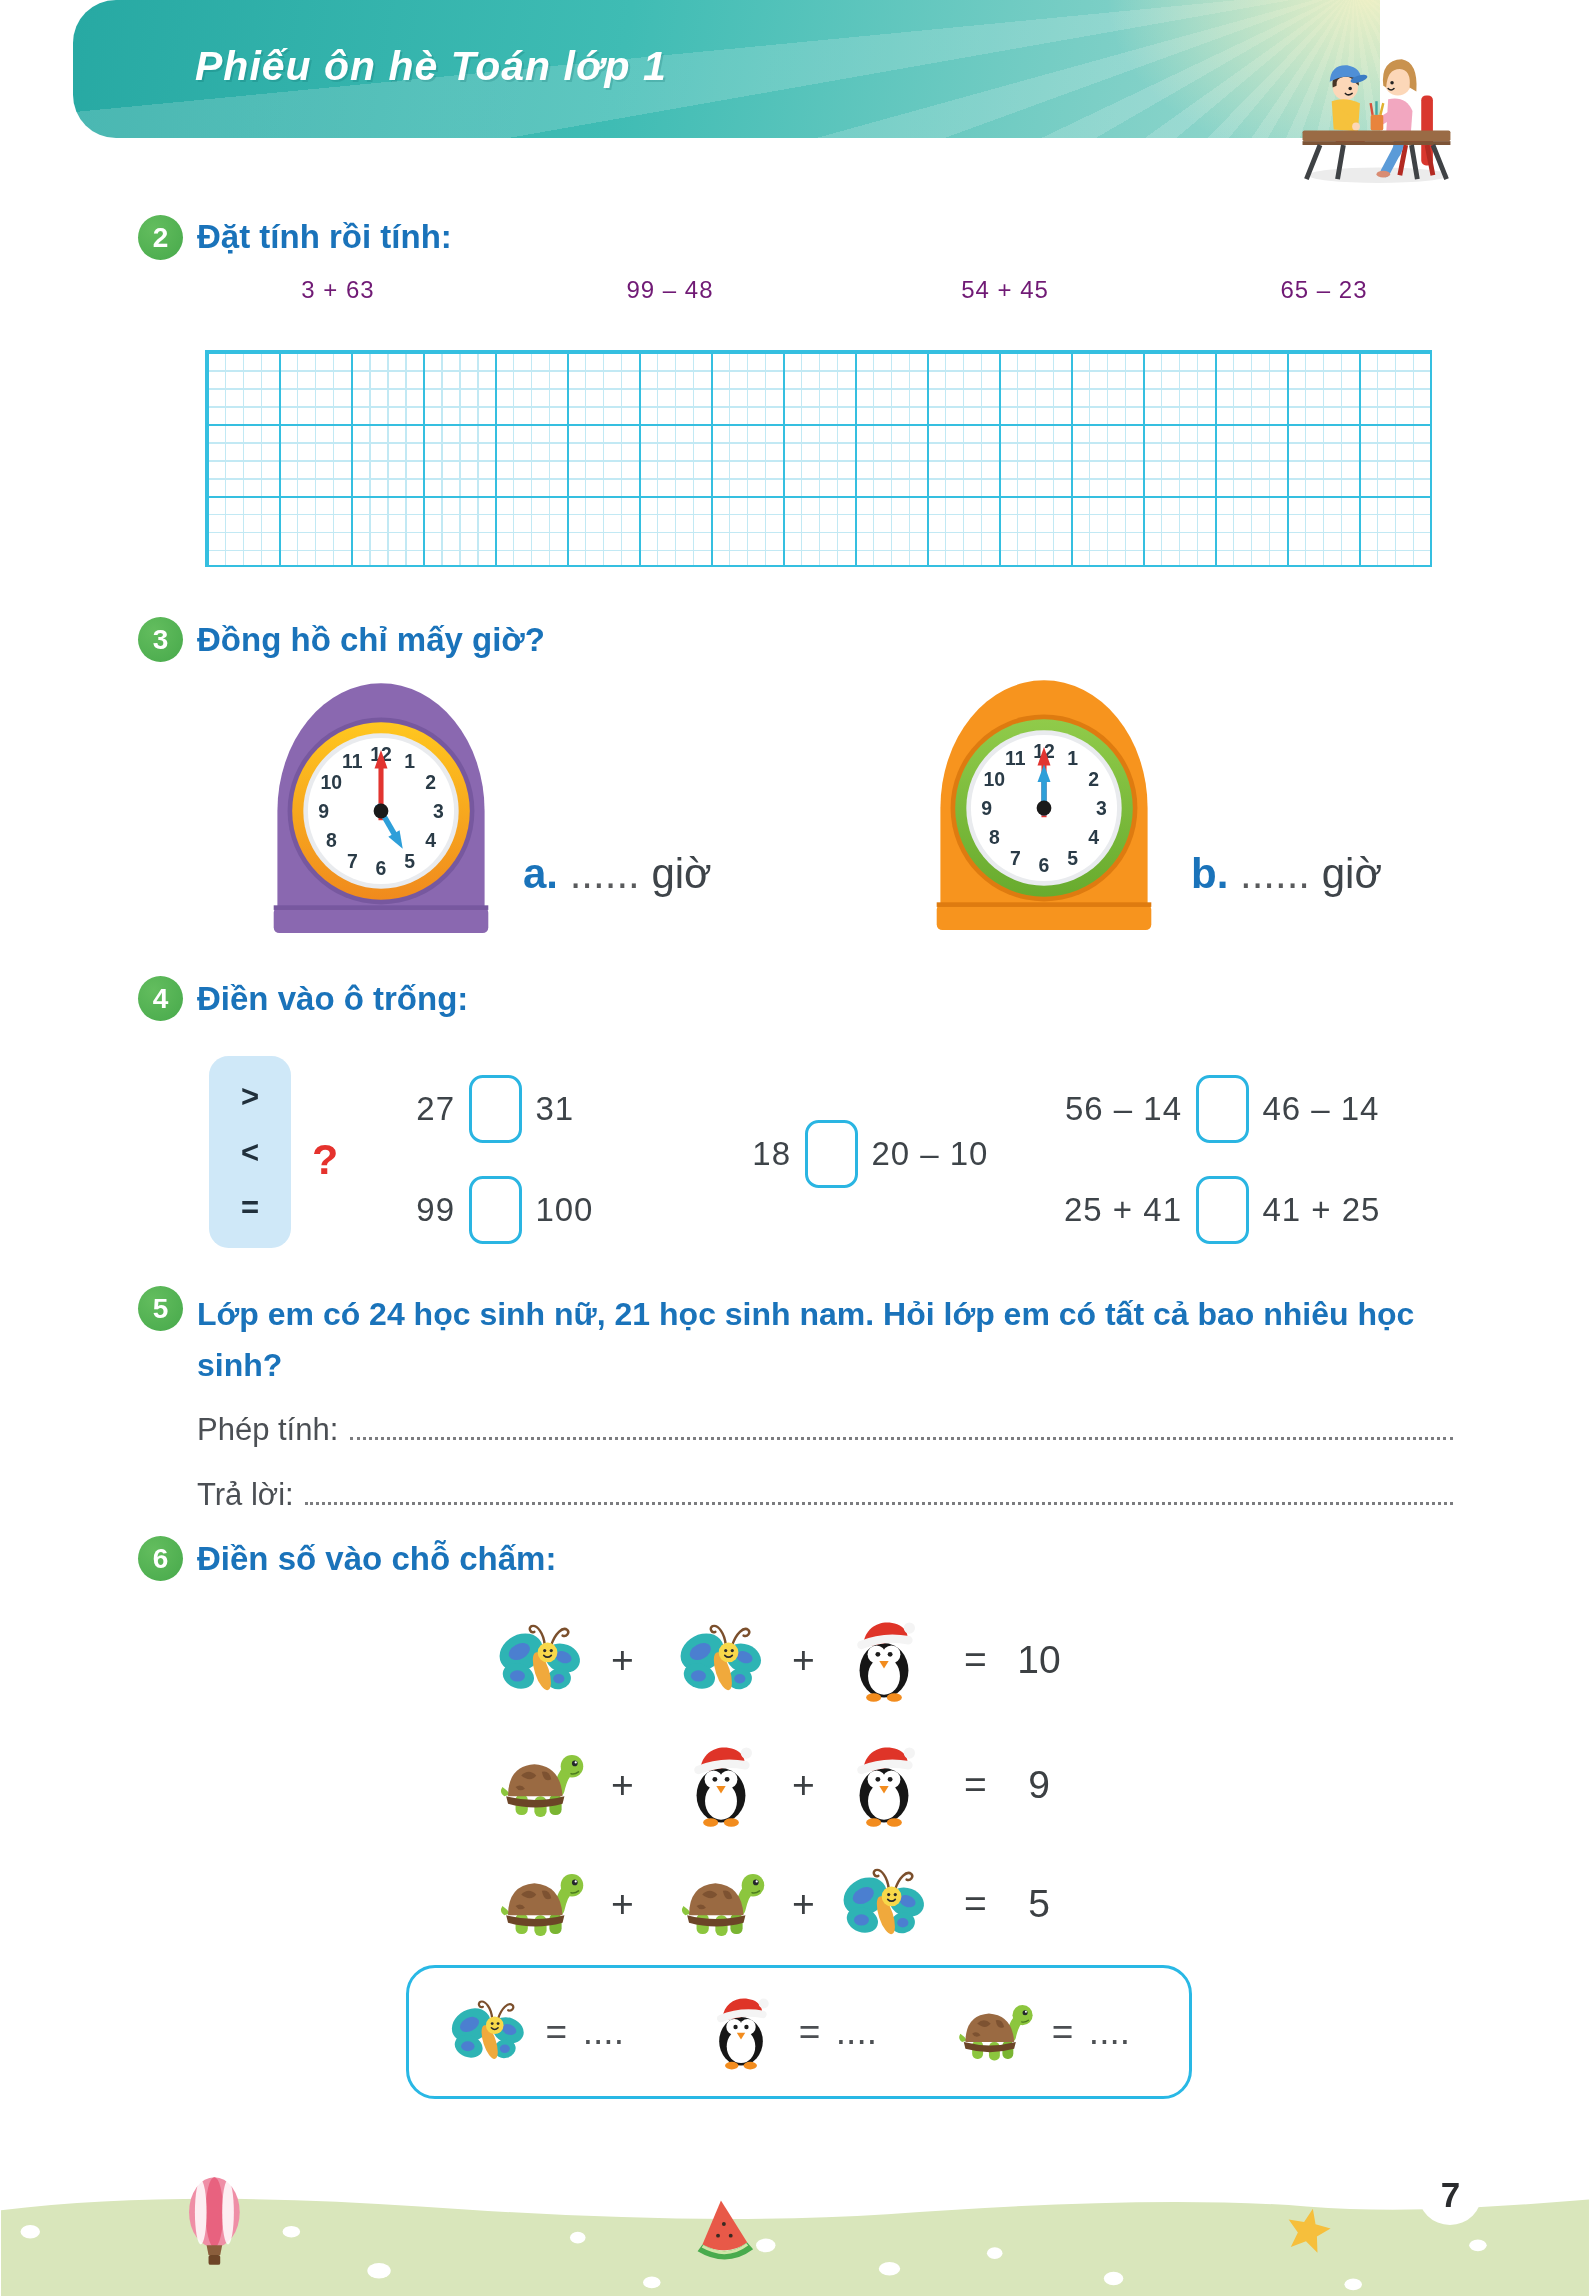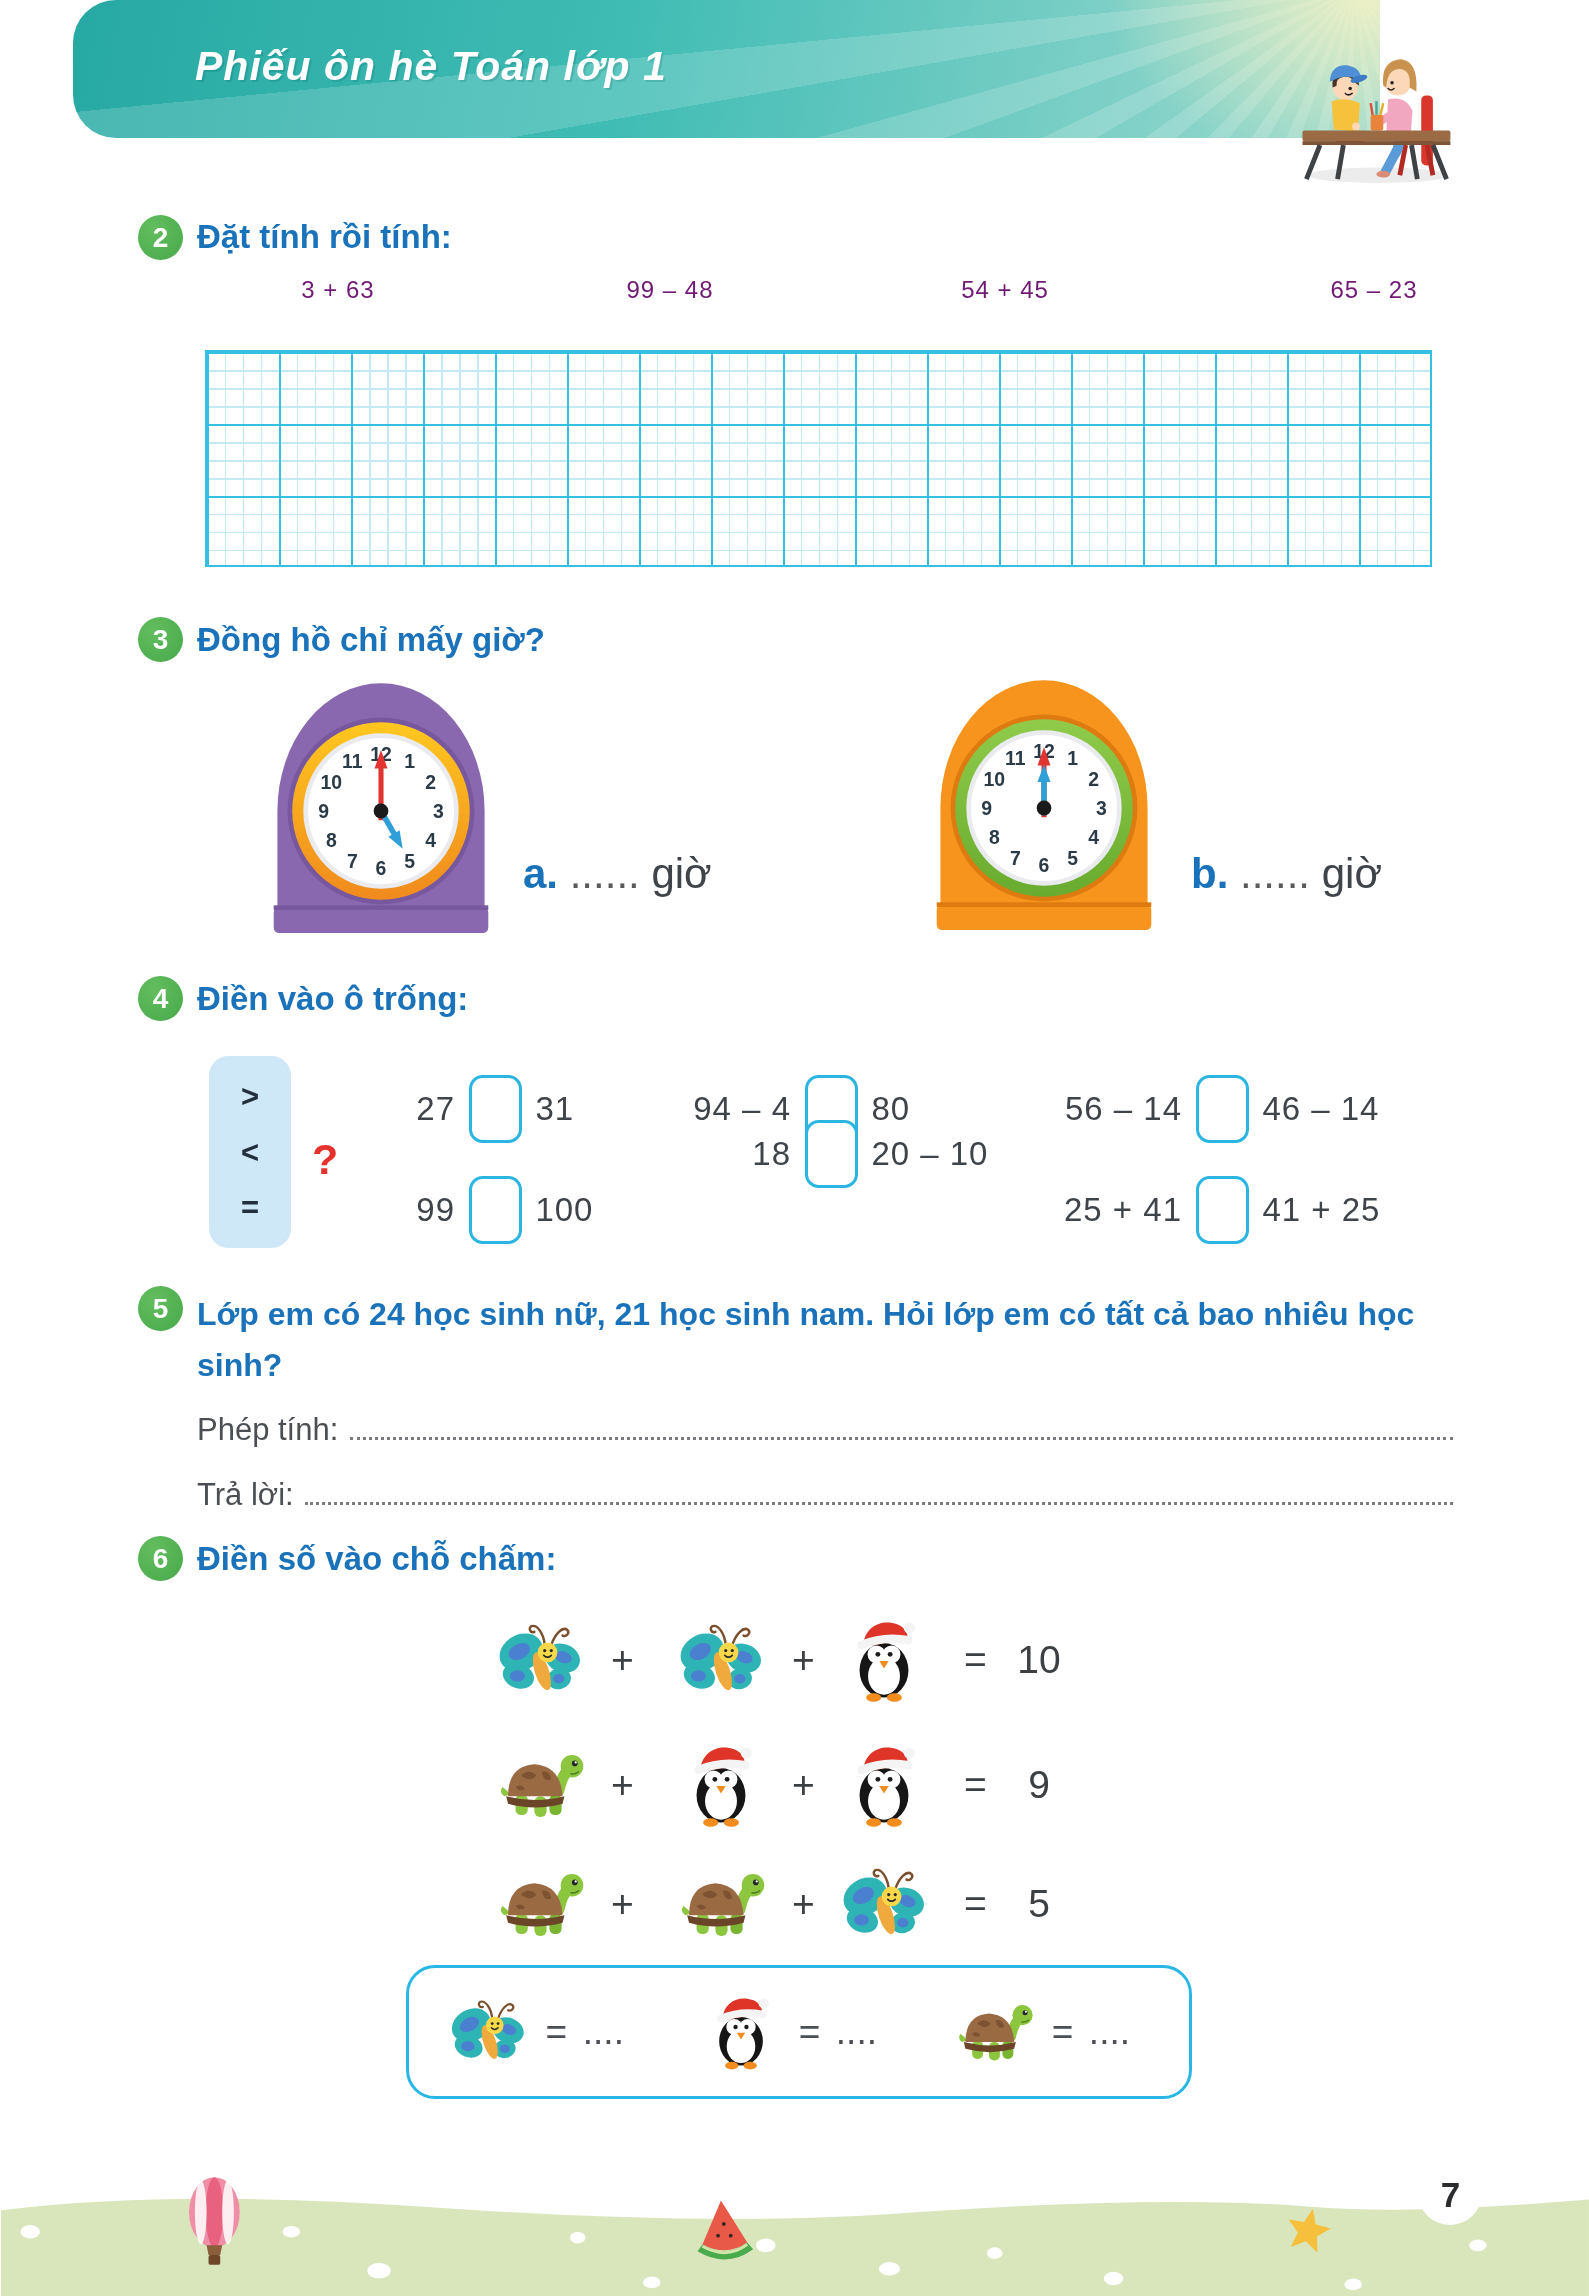--- a/index.html
+++ b/index.html
@@ -179,21 +179,21 @@
     <rect x="18" y="106" width="152" height="11" rx="2" fill="#9a6b45"></rect>
     <rect x="18" y="117" width="152" height="4" fill="#7d5436"></rect>
     <path d="M36,121 L22,156 M152,121 L166,156 M60,121 L54,156 M130,121 L136,156" stroke="#3f4245" stroke-width="5"></path>
   </svg>
 
   <div class="badge" style="top:215px">2</div>
   <div class="sec-title" style="top:218px">Đặt tính rồi tính:</div>
   <div class="problem" style="left:338px">3 + 63</div>
   <div class="problem" style="left:670px">99 – 48</div>
   <div class="problem" style="left:1005px">54 + 45</div>
-  <div class="problem" style="left:1374px">65 – 23</div>
+  <div class="problem" style="left:1324px">65 – 23</div>
   <div class="calc-grid"></div>
 
   <div class="badge" style="top:617px">3</div>
   <div class="sec-title" style="top:621px">Đồng hồ chỉ mấy giờ?</div>
 
   <svg class="clock" style="left:270px;top:670px" width="222" height="269" viewBox="0 0 240 290">
     <path d="M8,258 V152 A112,138 0 0 1 232,152 V258 Z" fill="#8a68b0"></path>
     <rect x="4" y="256" width="232" height="28" rx="6" fill="#8a68b0"></rect>
     <rect x="4" y="254" width="232" height="5" fill="#77589f"></rect>
     <circle cx="120" cy="152" r="101" fill="#77589f"></circle>
@@ -279,25 +279,20 @@
     <span>&gt;</span>
     <span>&lt;</span>
     <span>=</span>
   </div>
   <div class="question-mark">?</div>
 
   <div class="cmp" style="left:411px;top:1074px">
     <span class="expr r w45">27</span>
     <span class="cmp-box"></span>
     <span class="expr after">31</span>
-  </div>
-  <div class="cmp" style="left:625px;top:1074px">
-    <span class="expr r w170">94 – 4</span>
-    <span class="cmp-box"></span>
-    <span class="expr after">80</span>
   </div>
   <div class="cmp" style="left:1011px;top:1074px">
     <span class="expr r w175">56 – 14</span>
     <span class="cmp-box"></span>
     <span class="expr after">46 – 14</span>
   </div>
   <div class="cmp" style="left:411px;top:1175px">
     <span class="expr r w45">99</span>
     <span class="cmp-box"></span>
     <span class="expr after">100</span>

